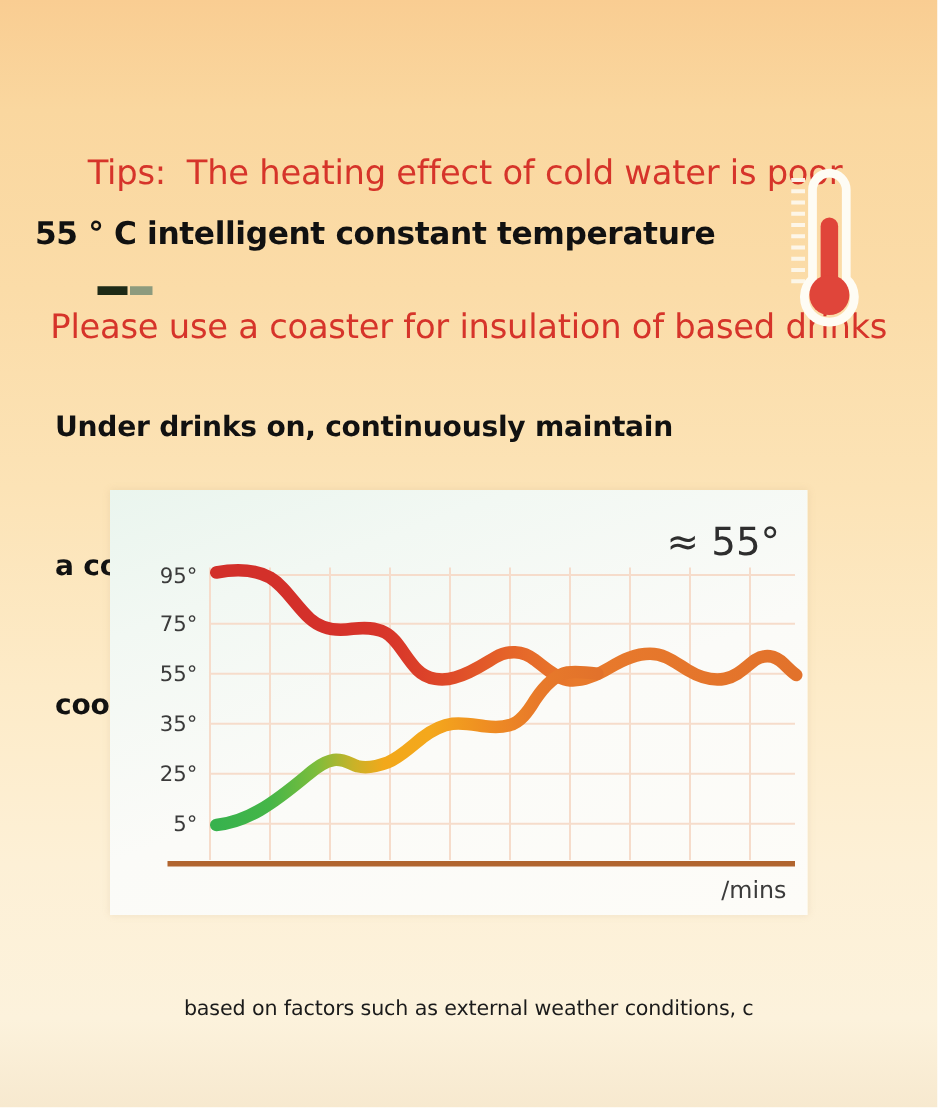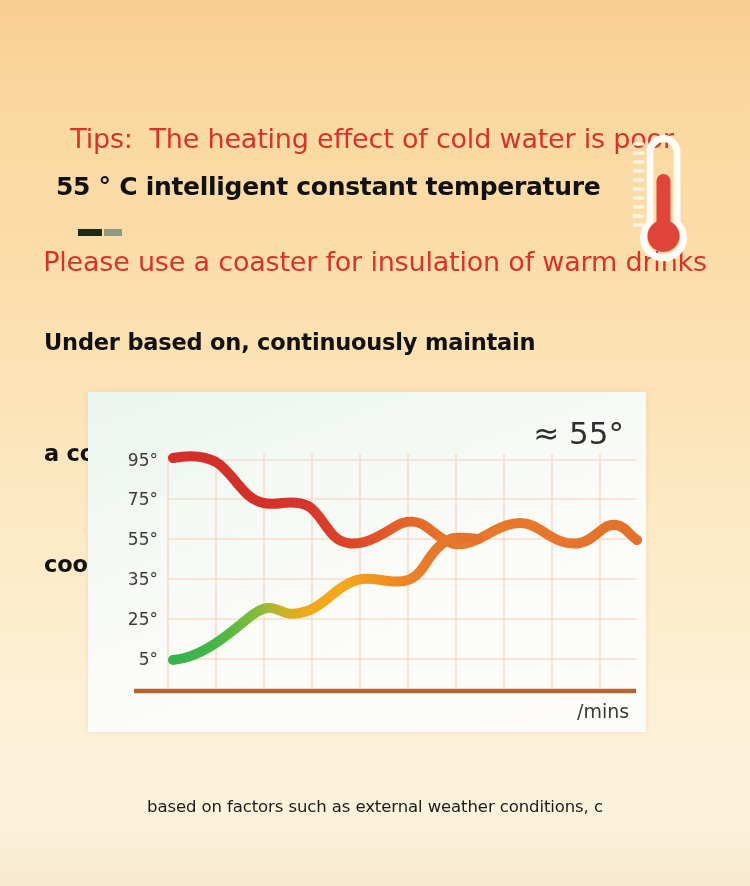--- a/index.html
+++ b/index.html
@@ -43,21 +43,21 @@
     font-weight: 400;
     line-height: 41px;
     letter-spacing: -0.2px;
     white-space: pre;
   }
   #tips .tline { display: block; }
 
   
   #headline {
     position: absolute;
-    left: 56px;
+    left: 28px;
     top: 172px;
     color: #111111;
     font-family: "DejaVu Sans", sans-serif;
     font-size: 25px;
     font-weight: bold;
     letter-spacing: -0.3px;
     white-space: pre;
   }
 
   
@@ -157,32 +157,32 @@
   }
   #caption .cline { display: block; }
 </style>
 </head>
 <body>
 
 <div id="page">
 
   <div id="tips">
     <span class="tline">Tips:  The heating effect of cold water is poor.</span>
-    <span class="tline">Please use a coaster for insulation of warm drinks</span>
+    <span class="tline">Please use a coaster for insulation of based drinks</span>
   </div>
 
   <div id="headline">55 ° C intelligent constant temperature</div>
 
   <div id="dash">
     <span class="seg-a"></span>
     <span class="seg-b"></span>
   </div>
 
   <div id="body-copy">
-    <span class="bline">Under based on, continuously maintain</span>
+    <span class="bline">Under drinks on, continuously maintain</span>
     <span class="bline">a constant temperature of 50 ° C without</span>
     <span class="bline">cooling hot water, cool water, and heat</span>
   </div>
 
   <svg id="thermo" viewBox="0 0 100 135">
 
     <g stroke="#fdf8ec" stroke-width="3.2" stroke-linecap="butt" opacity="0.95">
       <line x1="16" y1="14" x2="27" y2="14"></line>
       <line x1="16" y1="23" x2="27" y2="23"></line>
       <line x1="16" y1="32" x2="27" y2="32"></line>

